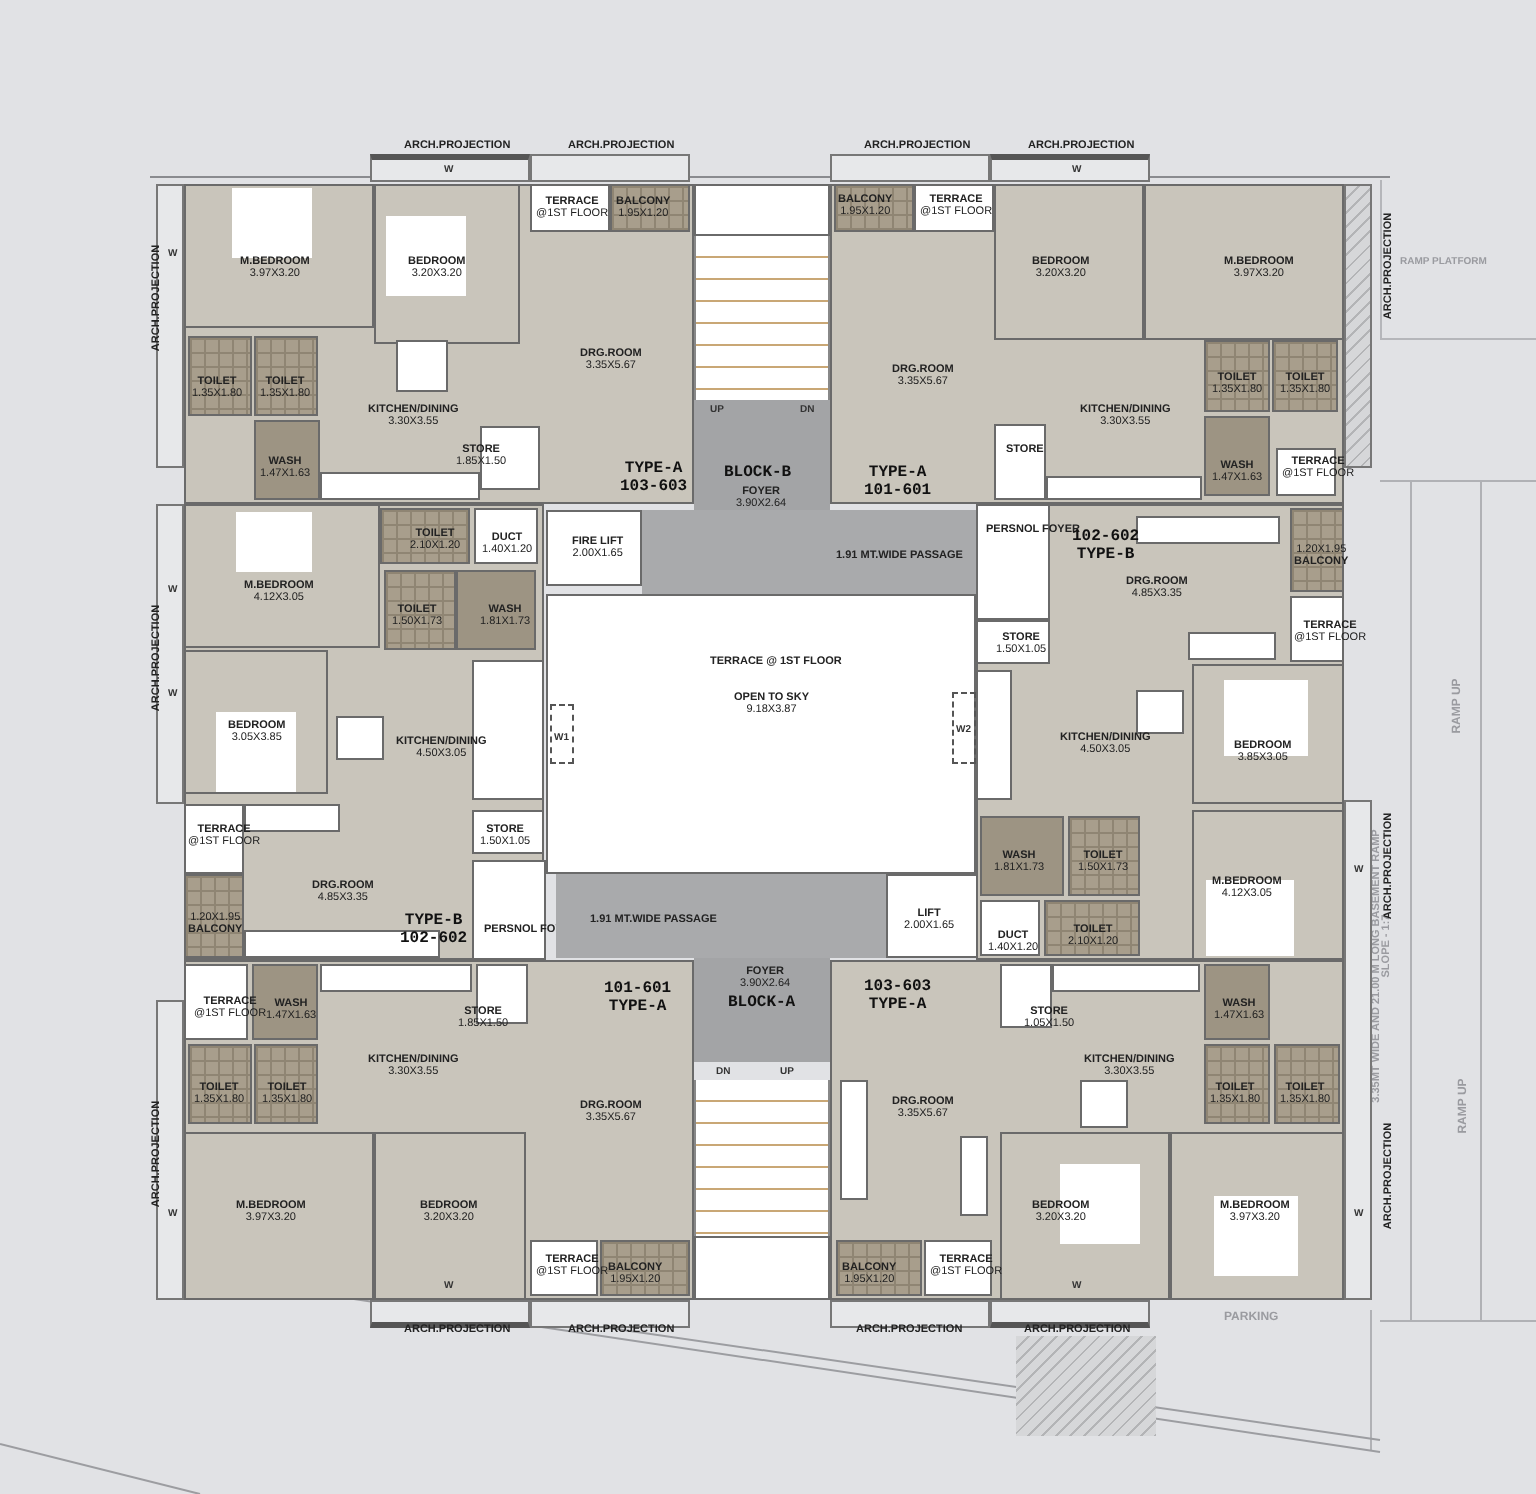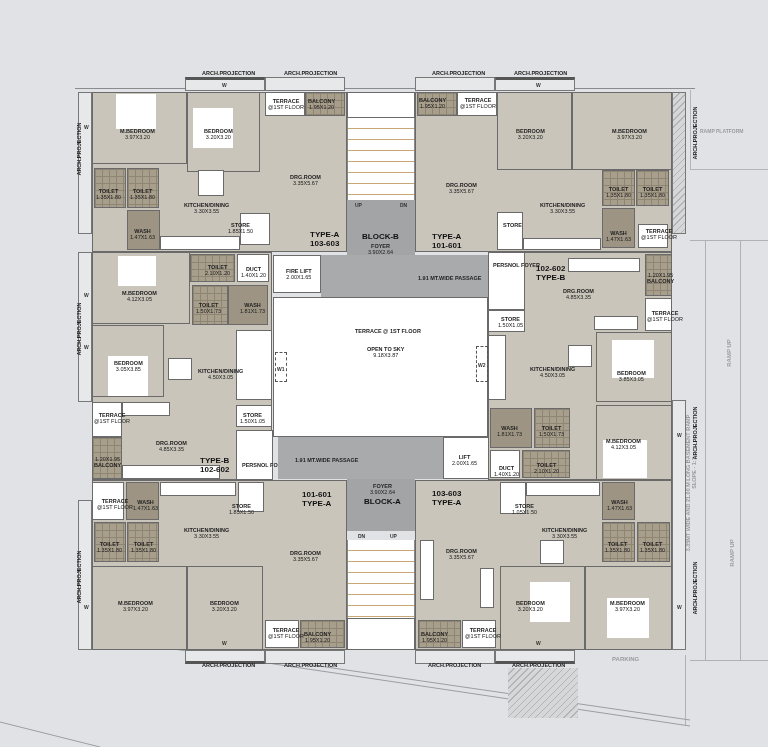--- a/index.html
+++ b/index.html
@@ -13,21 +13,21 @@
   .wash { background:#9d9483; }
   .white { background:#ffffff; }
   .foyer { background:#a3a4a6; }
   .passage { background:#a9aaac; }
   .outline { border:1px solid #6a6a6a; }
   .projection { border:1px solid #777; background:#e7e8ea; }
   .hatch { background: repeating-linear-gradient(135deg, #d6d7d9 0 4px, #b3b4b6 4px 5px); }
   .stair { background: repeating-linear-gradient(180deg, #ffffff 0 10px, #c9a775 10px 11px); border-left:1px solid #888; border-right:1px solid #888;}
   .lbl { position:absolute; font-size:5.5px; line-height:6px; color:#222; text-align:center; white-space:nowrap; font-weight:bold; }
   .lbl span { display:block; font-weight:normal; }
-  .big { font-size:8px; line-height:9px; font-weight:bold; color:#111; }
+  .big { font-size:8px; line-height:9px; font-weight:bold; color:#111;font-family:Liberation Mono, monospace; }
   .vert { transform:rotate(-90deg); transform-origin:center; }
   .faint { color:#9a9ba0; font-weight:bold; }
   .tiny { font-size:5px; color:#333; position:absolute; font-weight:bold;}
   .line { position:absolute; background:#8a8b8f; }
 </style>
 </head>
 <body>
 
 <div class="abs line" style="left:75px;top:88px;width:620px;height:1px;"></div>
 <div class="abs" style="left:690px;top:90px;width:78px;height:80px;border-left:1px solid #b5b6ba;border-bottom:1px solid #b5b6ba;"></div>

